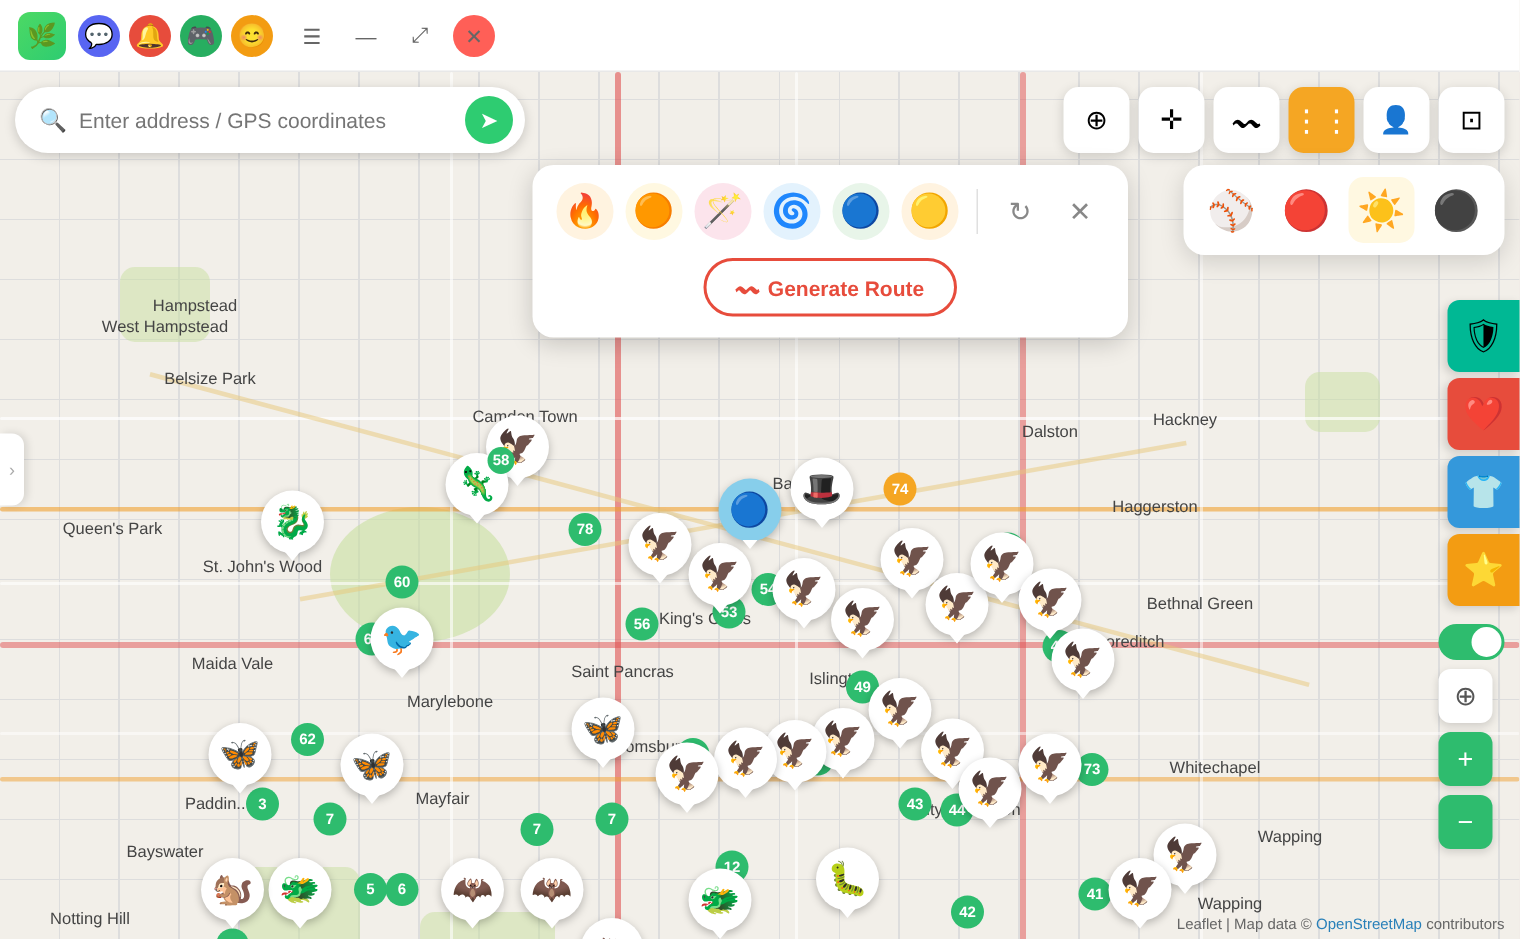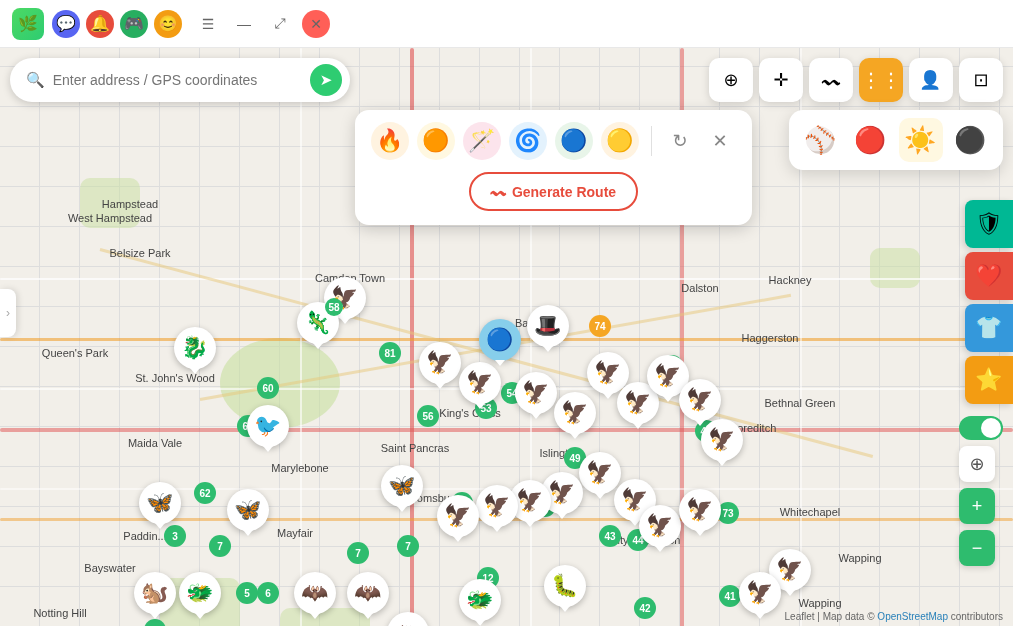--- a/index.html
+++ b/index.html
@@ -401,21 +401,21 @@
 
     <div class="loc-number" style="left:268px;top:340px;">60</div>
     <div class="loc-number" style="left:248px;top:378px;">61</div>
     <div class="loc-number" style="left:205px;top:445px;">62</div>
     <div class="loc-number" style="left:175px;top:488px;">3</div>
     <div class="loc-number" style="left:220px;top:498px;">7</div>
     <div class="loc-number" style="left:247px;top:545px;">5</div>
     <div class="loc-number" style="left:268px;top:545px;">6</div>
     <div class="loc-number" style="left:155px;top:582px;">65</div>
 
-    <div class="loc-number" style="left:390px;top:305px;">81</div>
+    <div class="loc-number" style="left:390px;top:305px;">78</div>
     <div class="loc-number" style="left:428px;top:368px;">56</div>
     <div class="loc-number" style="left:486px;top:360px;">53</div>
     <div class="loc-number" style="left:512px;top:345px;">54</div>
     <div class="loc-number" style="left:462px;top:455px;">52</div>
     <div class="loc-number" style="left:545px;top:458px;">51</div>
     <div class="loc-number" style="left:575px;top:410px;text-align:center;">49</div>
     <div class="loc-number" style="left:672px;top:318px;">47</div>
     <div class="loc-number" style="left:706px;top:383px;">46</div>
     <div class="loc-number" style="left:638px;top:492px;">44</div>
     <div class="loc-number" style="left:610px;top:488px;">43</div>

